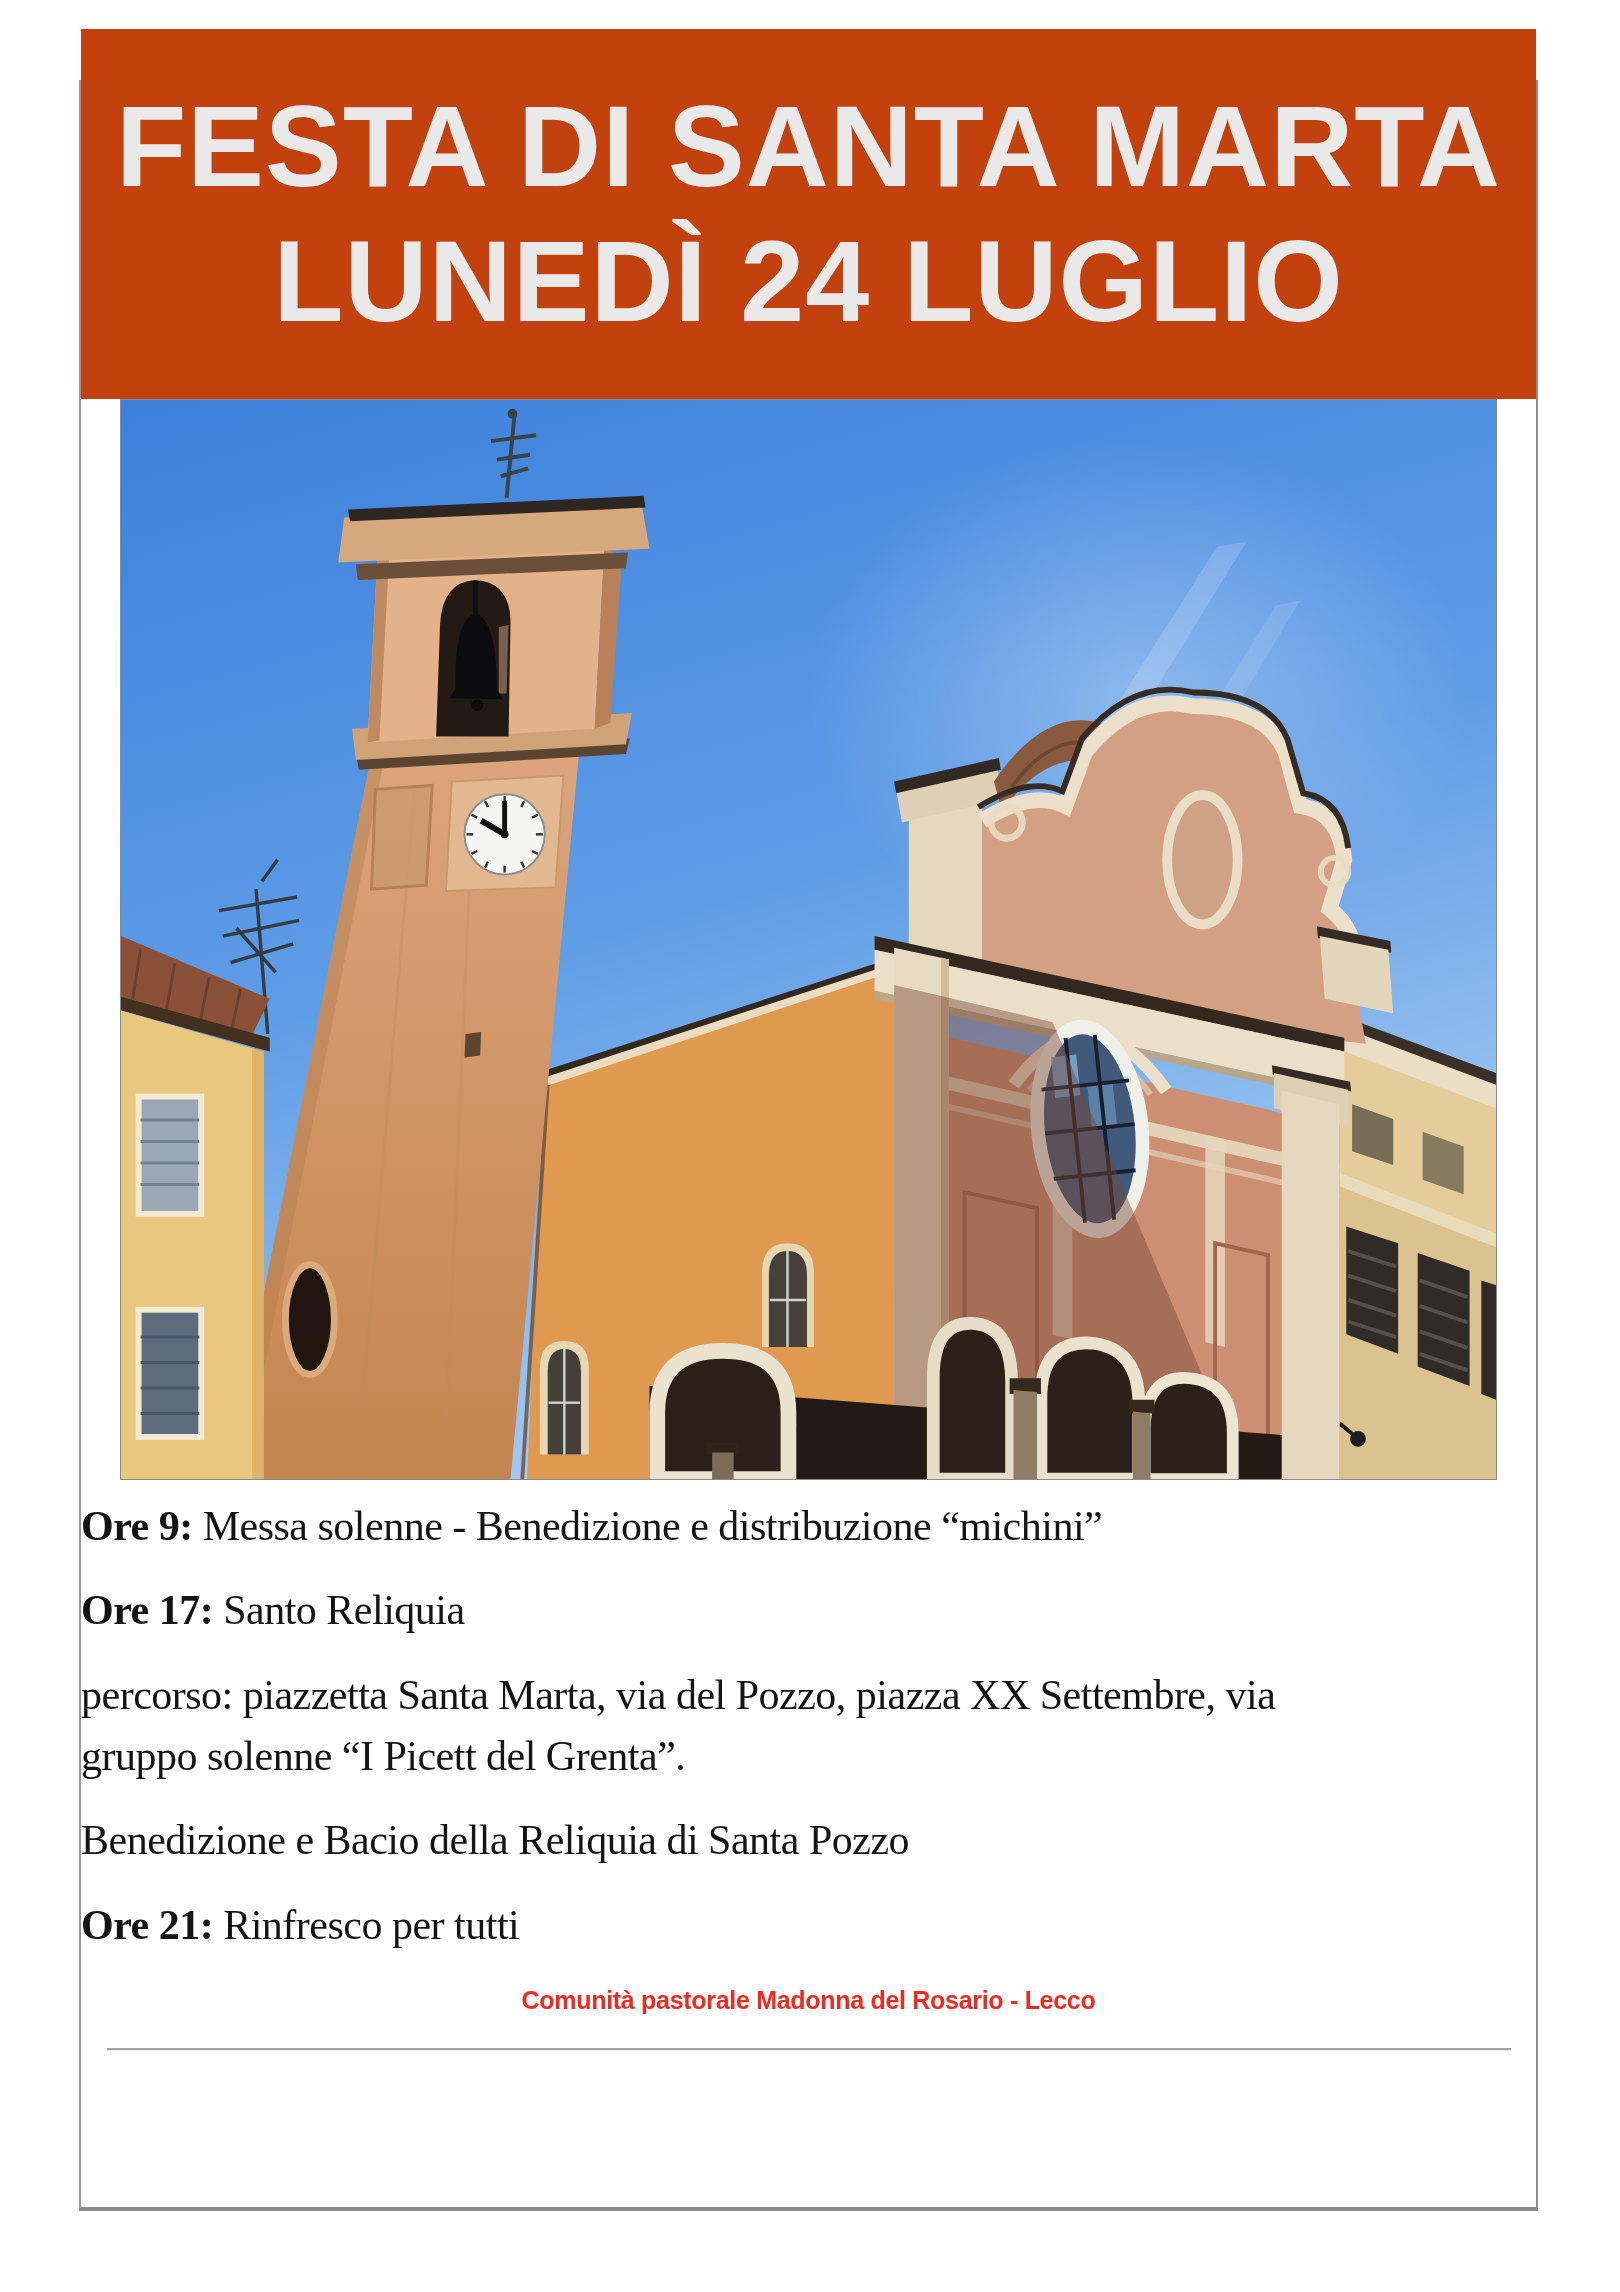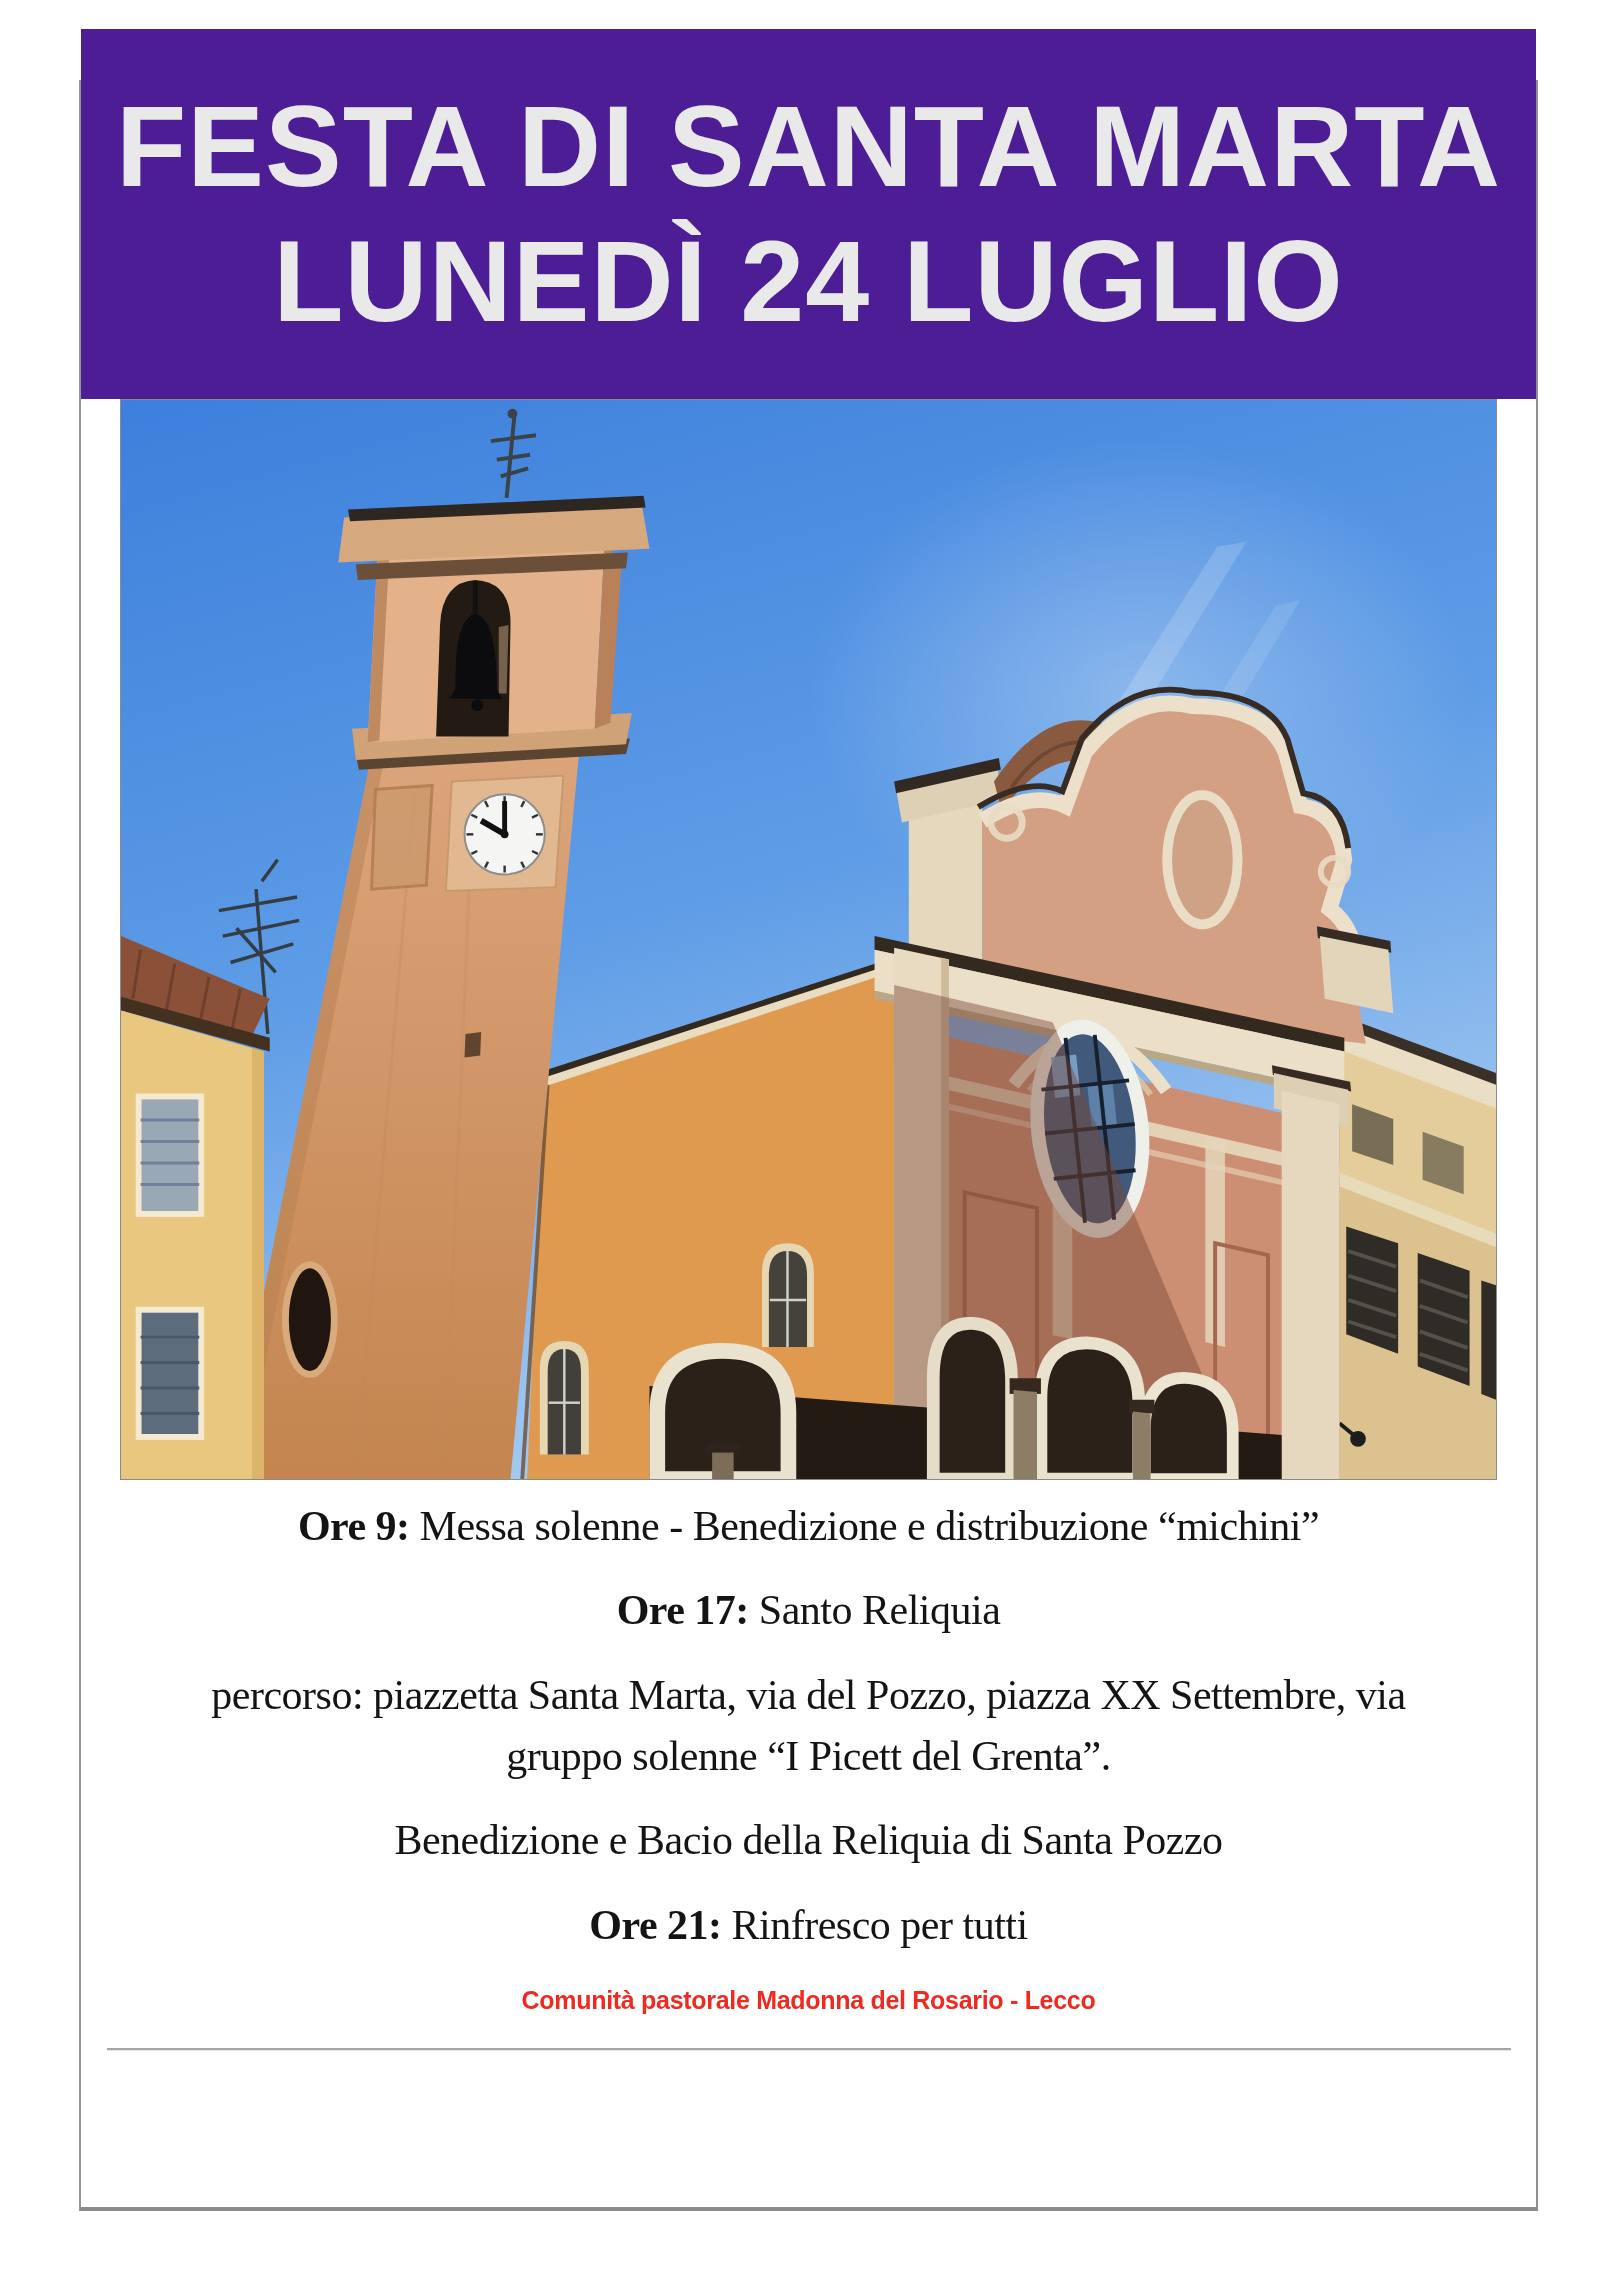--- a/index.html
+++ b/index.html
@@ -21,21 +21,21 @@
   }
   
   .page::before, .page::after {
     content:""; position:absolute; top:0; width:2px; height:51px; background:#ffffff;
   }
   .page::before { left:-2px; }
   .page::after  { right:-2px; }
 
   .banner {
     height:370px;
-    background:#4c1d95;
+    background:#c2410c;
     color:#e9e9e9;
     display:flex; flex-direction:column;
     align-items:center; justify-content:center;
     font-weight:bold;
     font-size:115px;
     line-height:135px;
     letter-spacing:1px;
     text-align:center;
     white-space:nowrap;
   }
@@ -47,21 +47,20 @@
     overflow:hidden;
     background:#6fa5e8;
   }
   figure.photo svg { display:block; }
 
   .schedule {
     font-family:"Liberation Serif", serif;
     font-size:42px;
     letter-spacing:-0.5px;
     color:#141414;
-    text-align:center;
   }
   .schedule p { margin:23.5px 0; line-height:61px; white-space:nowrap; }
   .schedule p:first-child { margin-top:15.7px; }
   .schedule b { font-weight:bold; }
   .pline { display:block; white-space:nowrap; }
 
   .footer-red {
     margin-top:11.8px;
     text-align:center;
     font-family:"Liberation Sans", sans-serif;

